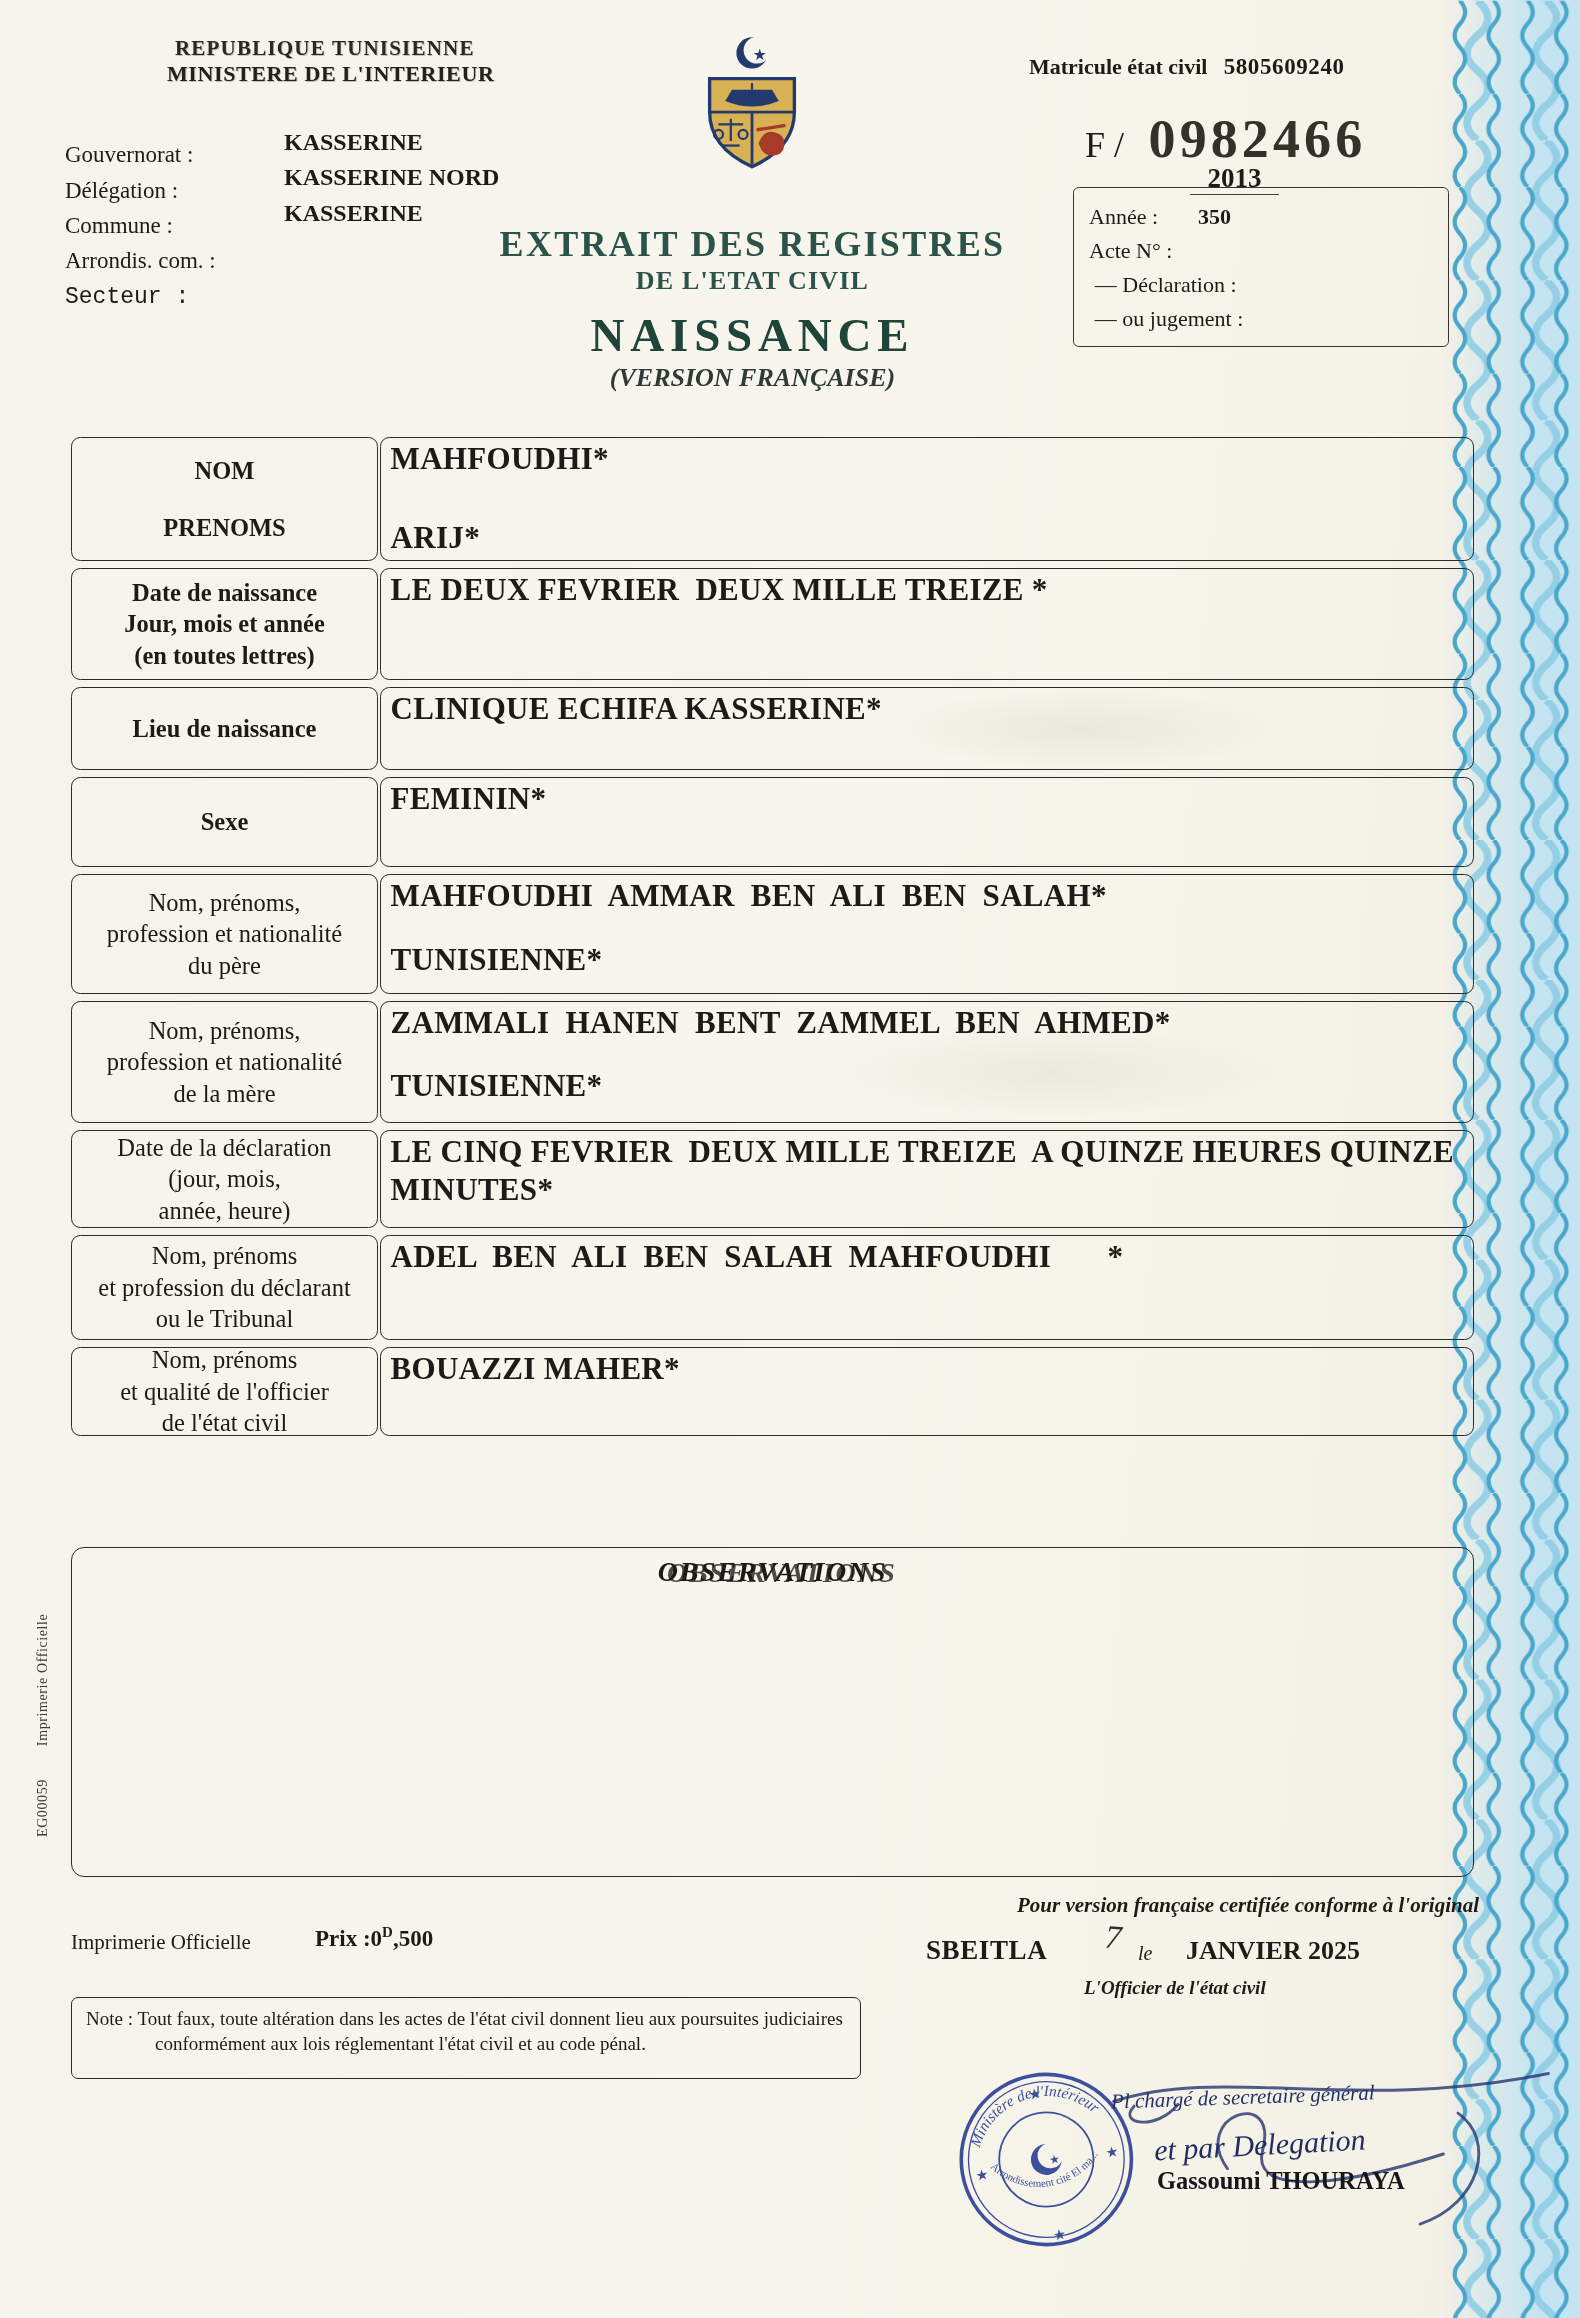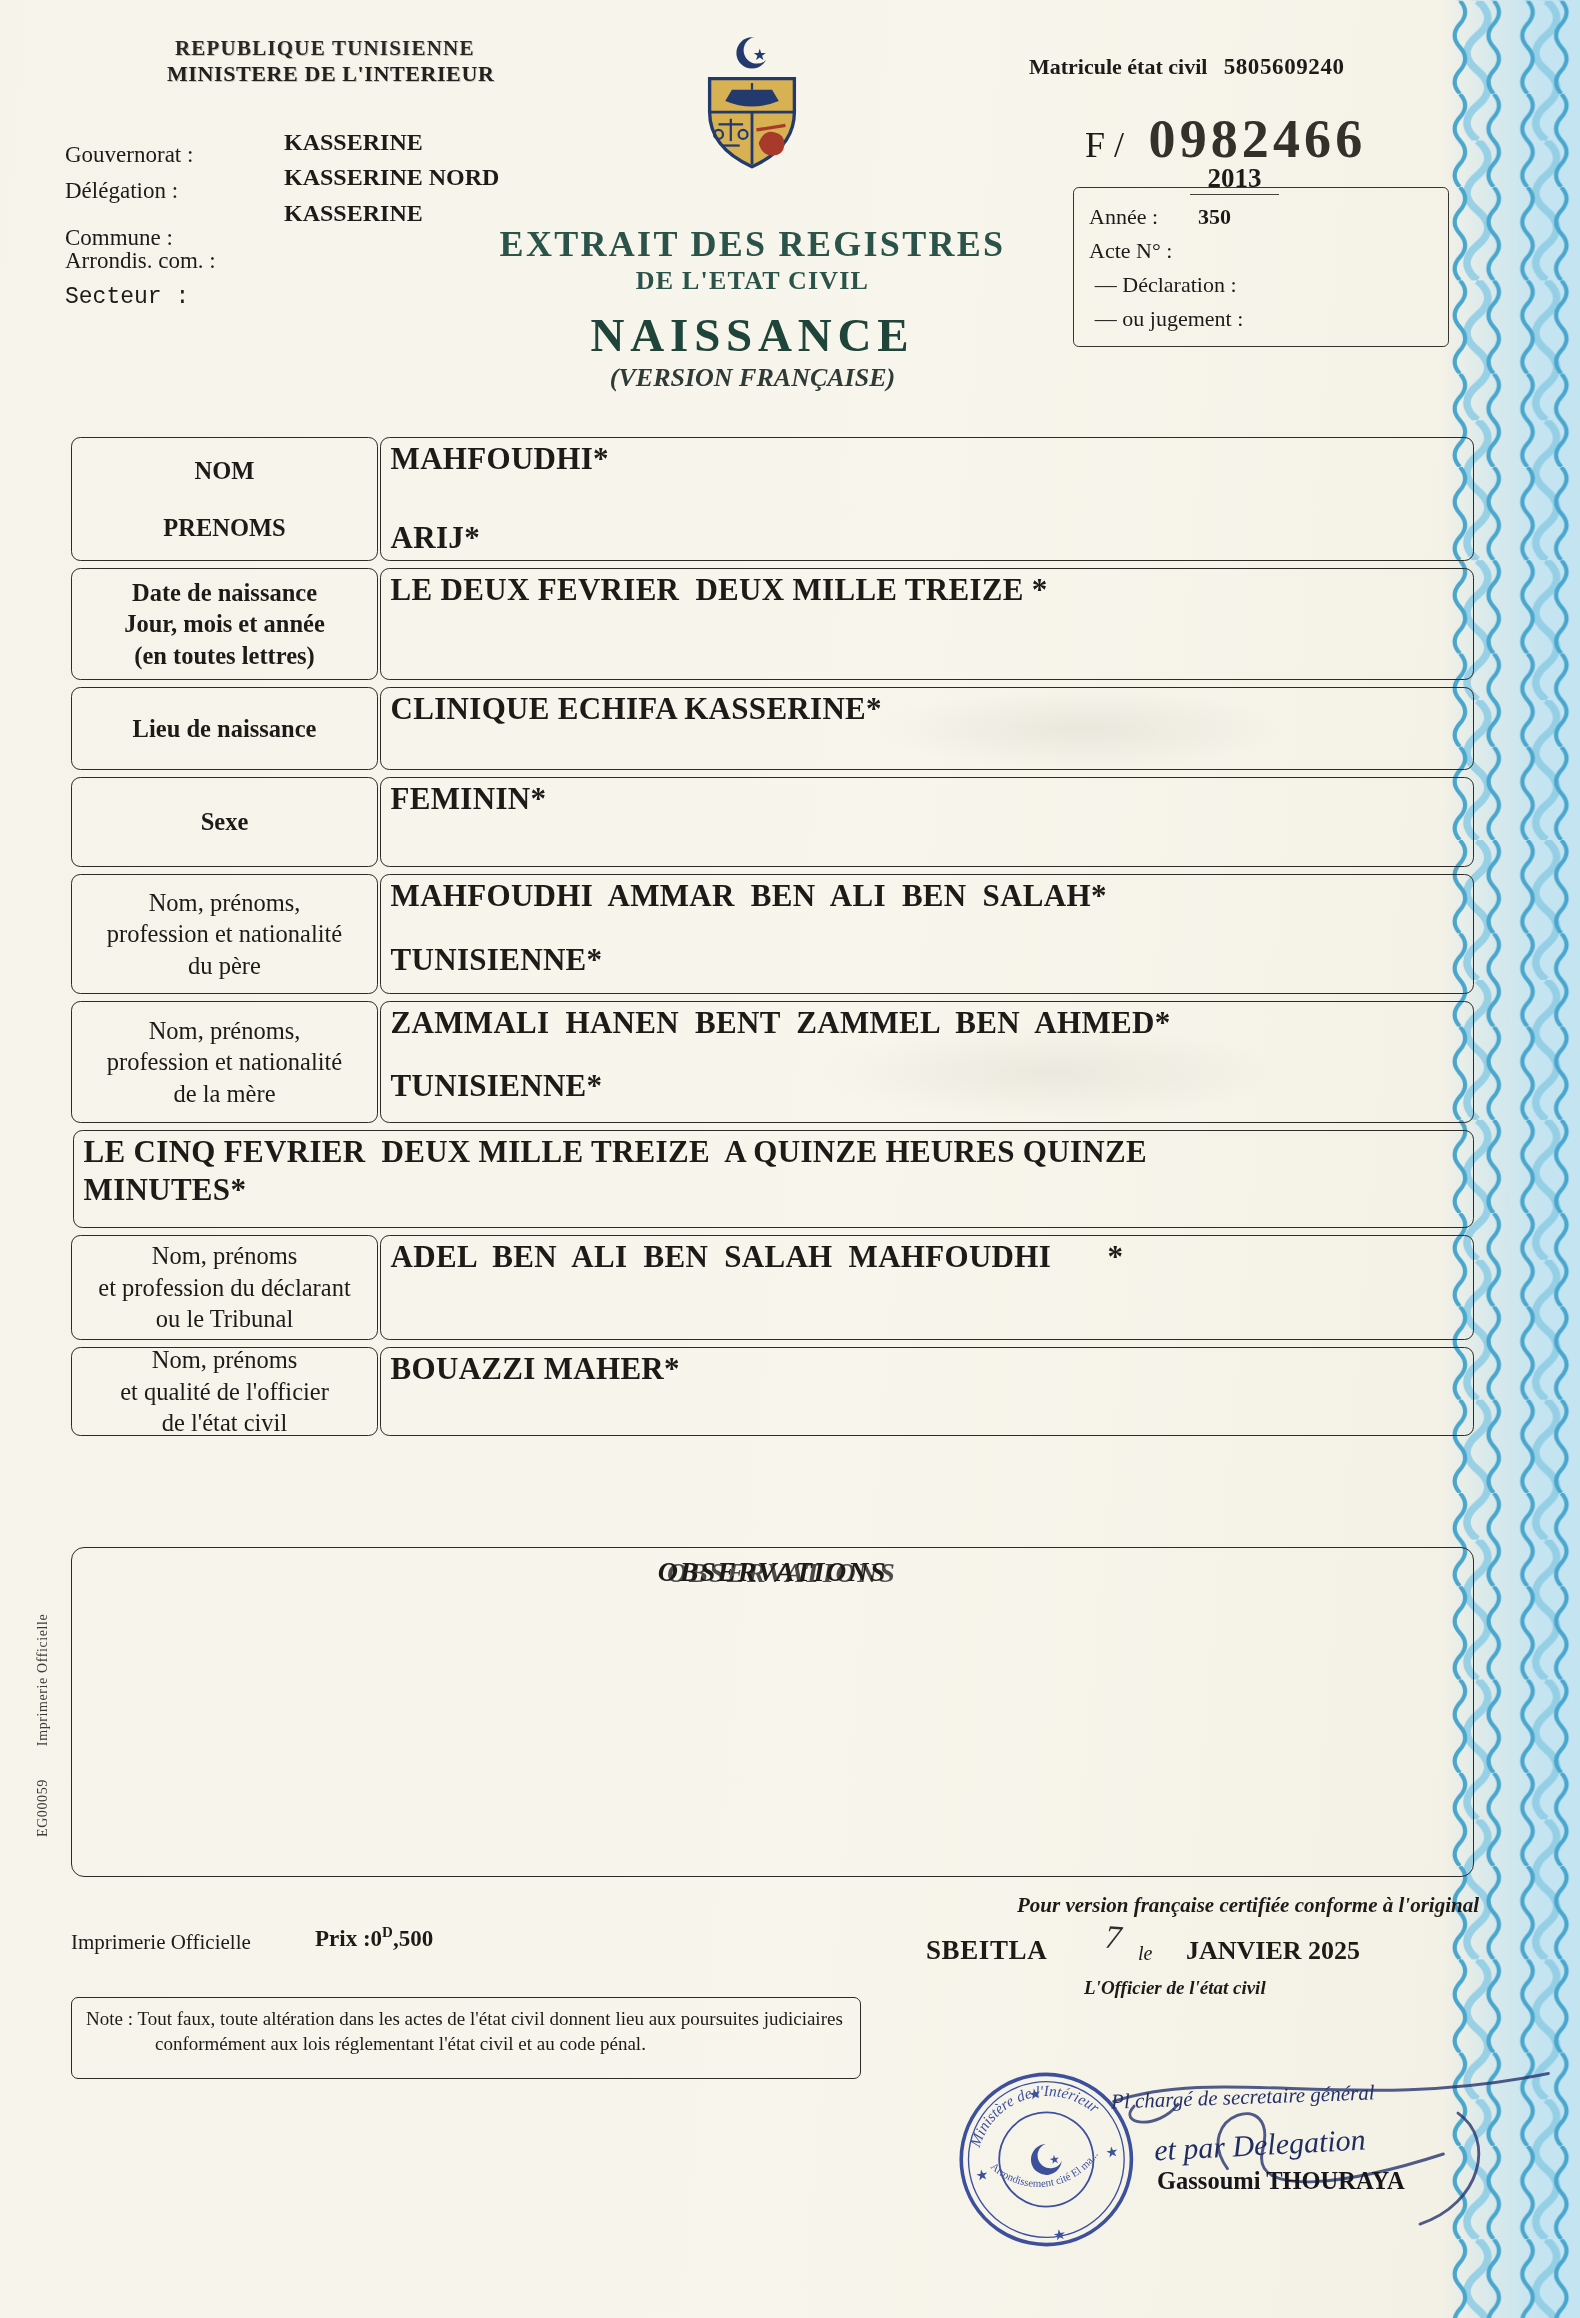--- a/index.html
+++ b/index.html
@@ -14,21 +14,21 @@
   .sec-band { position:absolute; top:0; right:0; width:137px; height:2319px;
       background:linear-gradient(to right, rgba(207,233,244,0) 0%, rgba(191,226,240,.45) 30%, #c4e4f1 72%); }
   .sec-band svg { display:block; }
 
   
   .country  { left:175px; top:36px;  font-size:21px; font-weight:bold; letter-spacing:1.2px; color:#2a2824; text-shadow:0.9px 0.9px 0 rgba(40,40,40,.25); }
   .ministry { left:167px; top:61px; font-size:22px; font-weight:bold; letter-spacing:0.6px; color:#23211d; text-shadow:0.9px 0.9px 0 rgba(40,40,40,.25); }
 
   .admin { left:65px; top:117px; width:525px; height:198px; font-size:23px; }
   .admin span { position:absolute; white-space:nowrap; }
-  .a-l0{top:25px;} .a-l1{top:61px;} .a-l2{top:108px;} .a-l3{top:131px;} .a-l4{top:167px;font-family:Liberation Mono, monospace;}
+  .a-l0{top:25px;} .a-l1{top:61px;} .a-l2{top:96px;} .a-l3{top:131px;} .a-l4{top:167px;font-family:Liberation Mono, monospace;}
   .a-v { left:219px; font-weight:bold; font-size:24px; }
   .a-v0{top:11.7px;} .a-v1{top:47px;} .a-v2{top:83px;}
 
   .emblem { left:685px; top:34px; }
 
   .title1 { left:490px; top:223px; width:525px; text-align:center; font-size:36px; font-weight:bold; color:#2b5349; letter-spacing:2.3px; }
   .title2 { left:490px; top:266px; width:525px; text-align:center; font-size:26px; font-weight:bold; color:#2b5349; letter-spacing:1.2px; }
   .naiss  { left:490px; top:308px; width:525px; text-align:center; font-size:47px; font-weight:bold; color:#1f443a; letter-spacing:5.8px; }
   .vsub   { left:490px; top:363px; width:525px; text-align:center; font-size:26px; font-style:italic; font-weight:bold; color:#2e3b36; }
 
@@ -242,20 +242,25 @@
         <span>profession et nationalité</span>
         <span>de la mère</span>
       </div>
       <div class="fvalue">
         <div class="vline v0">ZAMMALI  HANEN  BENT  ZAMMEL  BEN  AHMED*</div>
         <div class="vline v1">TUNISIENNE*</div>
       </div>
     </div>
 
     <div class="frow r7">
+      <div class="flabel">
+        <span>Date de la déclaration</span>
+        <span>(jour, mois,</span>
+        <span>année, heure)</span>
+      </div>
       <div class="fvalue">
         <div class="vline v0">LE CINQ FEVRIER  DEUX MILLE TREIZE  A QUINZE HEURES QUINZE</div>
         <div class="vline v1">MINUTES*</div>
       </div>
     </div>
 
     <div class="frow r8">
       <div class="flabel">
         <span>Nom, prénoms</span>
         <span>et profession du déclarant</span>

